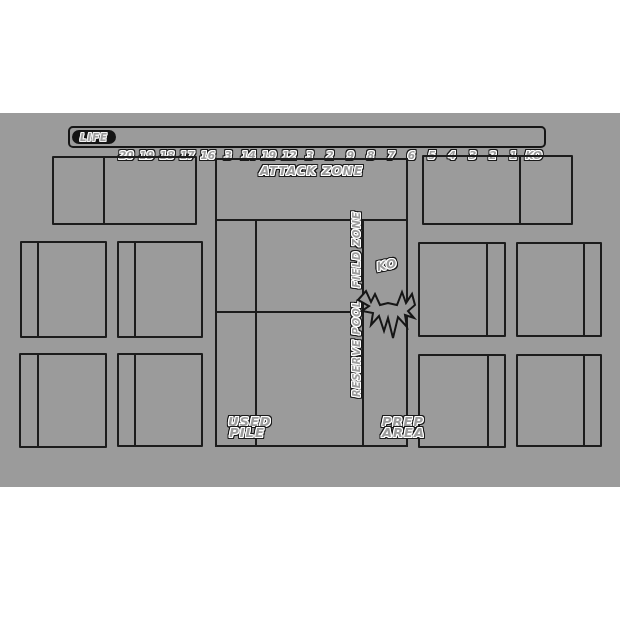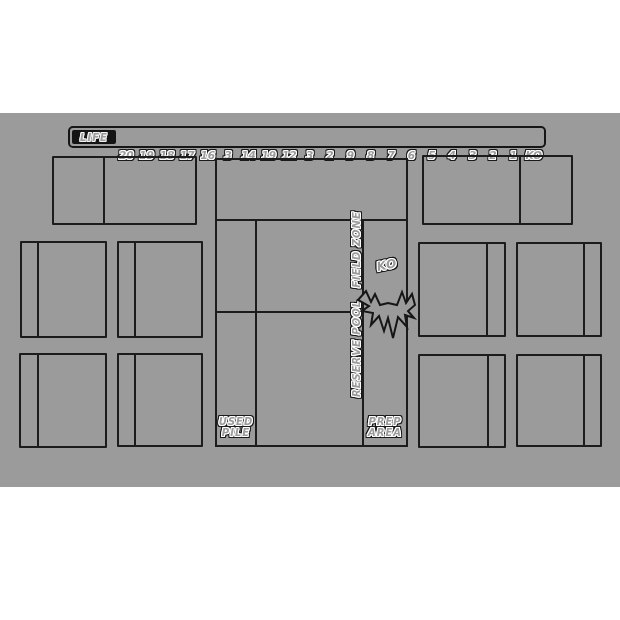--- a/index.html
+++ b/index.html
@@ -26,32 +26,32 @@
   .bubble-on-black{
     font-weight:bold;font-style:italic;color:#9b9b9b;letter-spacing:1px;
     text-shadow:1px 0 0 #f2f2f2,-1px 0 0 #f2f2f2,0 1px 0 #f2f2f2,0 -1px 0 #f2f2f2,
       1px 1px 0 #f2f2f2,-1px -1px 0 #f2f2f2,1px -1px 0 #f2f2f2,-1px 1px 0 #f2f2f2;
   }
 
   
   .life-bar{position:absolute;left:68px;top:126px;width:478px;height:22px;
     box-sizing:border-box;border:2px solid #161616;border-radius:5px;
     display:flex;align-items:center;}
-  .life-chip{margin-left:2px;width:44px;height:14px;background:#141414;border-radius:2px;
+  .life-chip{margin-left:2px;width:44px;height:14px;background:#141414;border-radius:7px;
     display:flex;align-items:center;justify-content:center;font-size:10px;flex:0 0 auto;}
   .life-vals{flex:1;display:flex;align-items:center;height:100%;margin-top:36px;}
   .life-val{flex:1;text-align:center;font-size:10.5px;letter-spacing:0;}
 
   
   .center-box{position:absolute;left:215px;top:158px;width:193px;height:289px;
     box-sizing:border-box;border:2px solid #1c1c1c;}
   .zone-label{position:absolute;text-align:center;font-size:12px;white-space:nowrap;}
   .vlabel{position:absolute;font-size:10px;text-align:center;white-space:nowrap;
     transform:rotate(-90deg);}
-  .two-line{position:absolute;font-size:10px;line-height:11px;text-align:center;}
+  .two-line{position:absolute;font-size:13px;line-height:11px;text-align:center;padding-left:11px;}
 </style>
 </head>
 <body>
 
 <div id="page">
 
   <div class="mat"></div>
 
   <div class="life-bar">
     <div class="life-chip">
@@ -121,31 +121,32 @@
   <div class="center-box">
 
     <div class="hline" style="left:0;right:0;top:59px;"></div>
 
     <div class="vline" style="left:38px;top:61px;bottom:0;"></div>
 
     <div class="vline" style="left:145px;top:61px;bottom:0;"></div>
 
     <div class="hline" style="left:0;width:147px;top:151px;"></div>
 
+    <div class="zone-label bubble" style="left:0;right:0;top:4px;">ATTACK ZONE</div>
 
     <div class="vlabel bubble" style="width:90px;left:94px;top:84px;">FIELD ZONE</div>
     <div class="vlabel bubble" style="width:110px;left:84px;top:183px;">RESERVE POOL</div>
 
     <div class="zone-label bubble" style="left:147px;width:46px;top:98px;font-size:12px;transform:rotate(-12deg);">KO</div>
 
     <div class="two-line" style="left:0;width:38px;top:256px;">
       <span class="bubble">USED</span><br>
       <span class="bubble">PILE</span>
     </div>
-    <div class="two-line" style="left:147px;width:42px;top:256px;">
+    <div class="two-line" style="left:154px;width:42px;top:256px;">
       <span class="bubble">PREP</span><br>
       <span class="bubble">AREA</span>
     </div>
   </div>
 
   <svg class="abs" style="left:350px;top:283px;" width="70" height="62" viewBox="350 283 70 62">
     <polygon points="358,300 366,291 371,302 375,294 380,305 388,303 397,305 402,292 406,303 412,294 415,305 408,311 414,318 405,315 407,327 398,317 393,338 388,318 384,331 379,316 371,325 373,313 362,311 369,306" fill="#9b9b9b" stroke="#161616" stroke-width="2" stroke-linejoin="miter"></polygon>
   </svg>
 
 </div>

